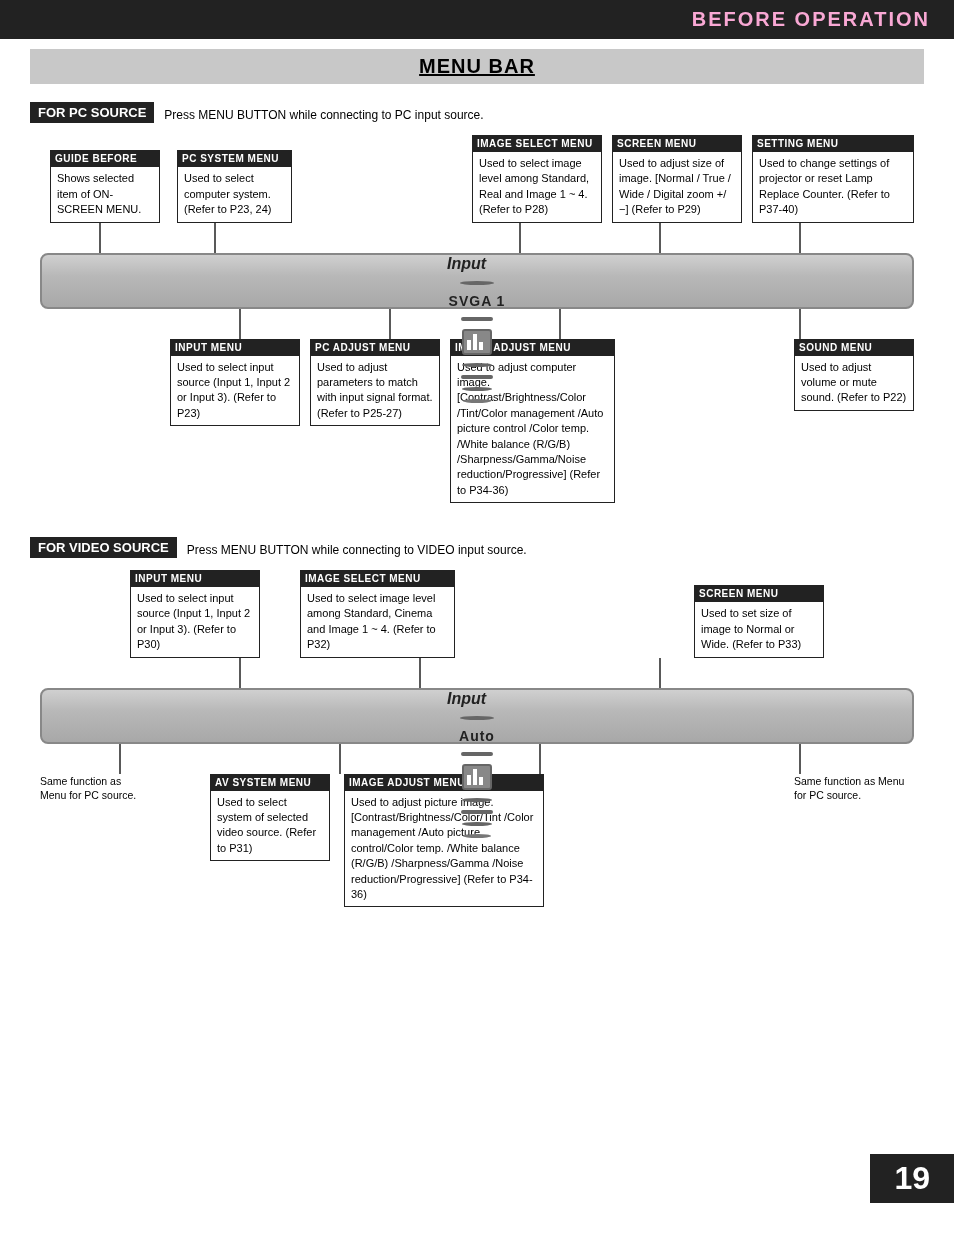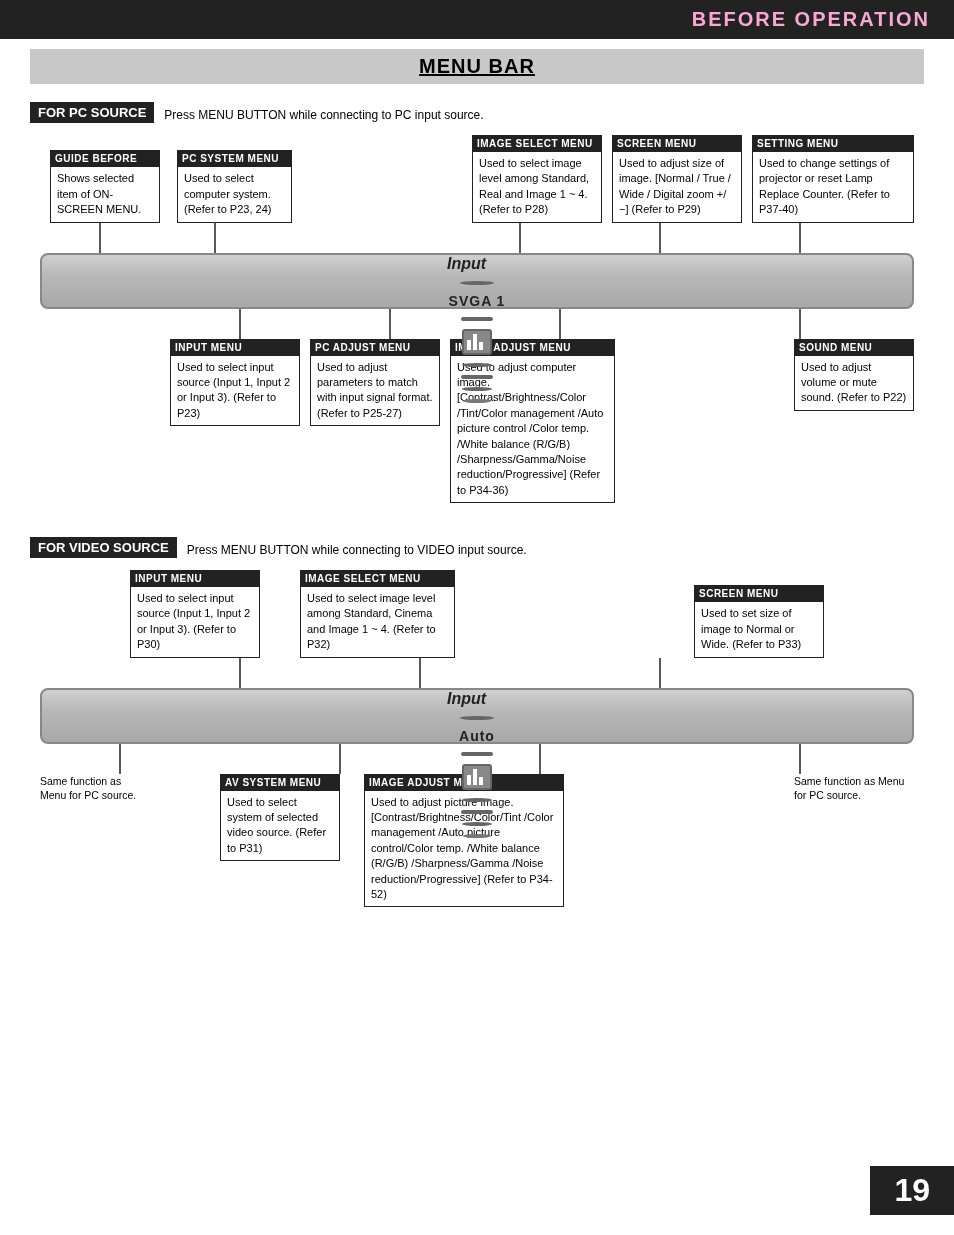--- a/index.html
+++ b/index.html
@@ -296,40 +296,40 @@
 
     <div style="height: 30px; position: relative; margin: 0 10px;">
       <svg width="870" height="30" style="display:block;">
         <line x1="80" y1="0" x2="80" y2="30" stroke="#222" stroke-width="1.5"></line>
         <line x1="300" y1="0" x2="300" y2="30" stroke="#222" stroke-width="1.5"></line>
         <line x1="500" y1="0" x2="500" y2="30" stroke="#222" stroke-width="1.5"></line>
         <line x1="760" y1="0" x2="760" y2="30" stroke="#222" stroke-width="1.5"></line>
       </svg>
     </div>
 
-    <div style="display: flex; align-items: flex-start; gap: 24px; padding: 0 10px;">
+    <div style="display: flex; align-items: flex-start; gap: 14px; padding: 0 10px;">
 
       <div style="width:100px; font-size:10.5px; line-height:1.4; margin-left: 0px;">
         <span>Same function as Menu for PC source.</span>
       </div>
 
       <div class="anno-box" style="width:120px; margin-left: 56px;">
         <span class="anno-title">AV SYSTEM MENU</span>
         <span>Used to select system of selected video source. (Refer to P31)</span>
       </div>
 
       <div class="anno-box" style="width:200px;">
         <span class="anno-title">IMAGE ADJUST MENU</span>
-        <span>Used to adjust picture image. [Contrast/Brightness/Color/Tint /Color management /Auto picture control/Color temp. /White balance (R/G/B) /Sharpness/Gamma /Noise reduction/Progressive] (Refer to P34-52)</span>
+        <span>Used to adjust picture image. [Contrast/Brightness/Color/Tint /Color management /Auto picture control/Color temp. /White balance (R/G/B) /Sharpness/Gamma /Noise reduction/Progressive] (Refer to P34-36)</span>
       </div>
 
       <div style="font-size:10.5px; line-height:1.4; margin-left: auto; width:120px;">
         <span>Same function as Menu for PC source.</span>
       </div>
     </div>
 
   </div>
 
 </div>
 
-<div style="position:fixed; bottom: 20px; right: 0; background:#222; color:#fff; font-size:32px; font-weight:bold; padding:6px 24px;">
+<div style="position:fixed; bottom: 32px; right: 0; background:#222; color:#fff; font-size:32px; font-weight:bold; padding:6px 24px;">
   <span>19</span>
 </div>
 
 </body></html>

